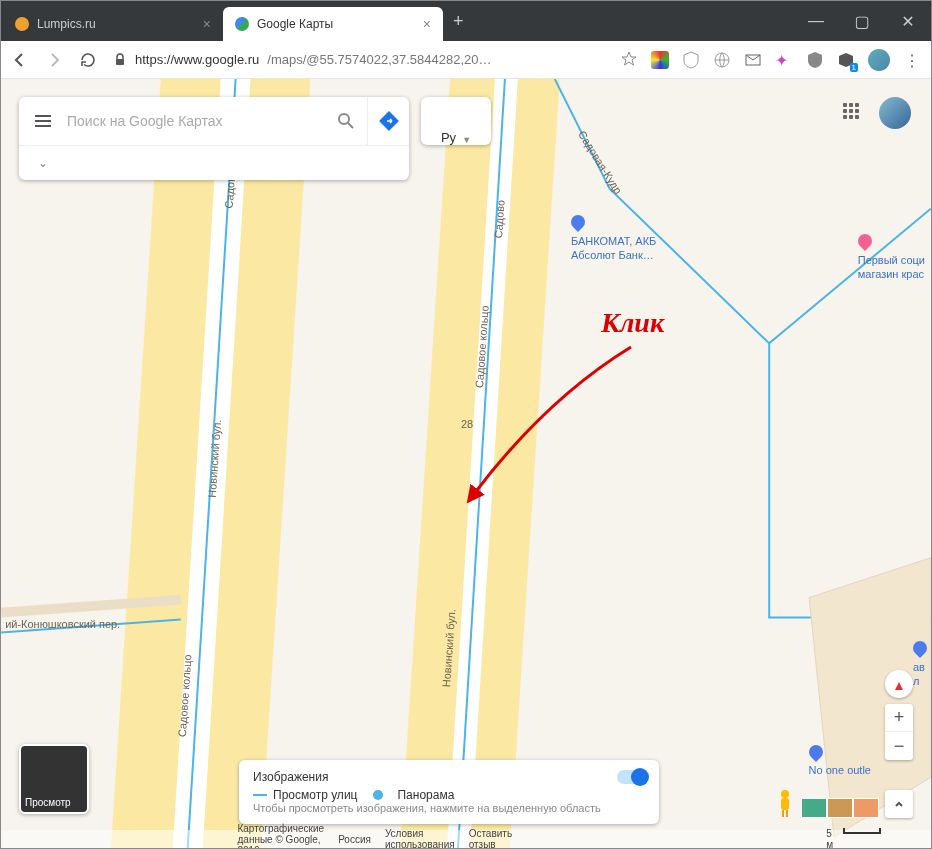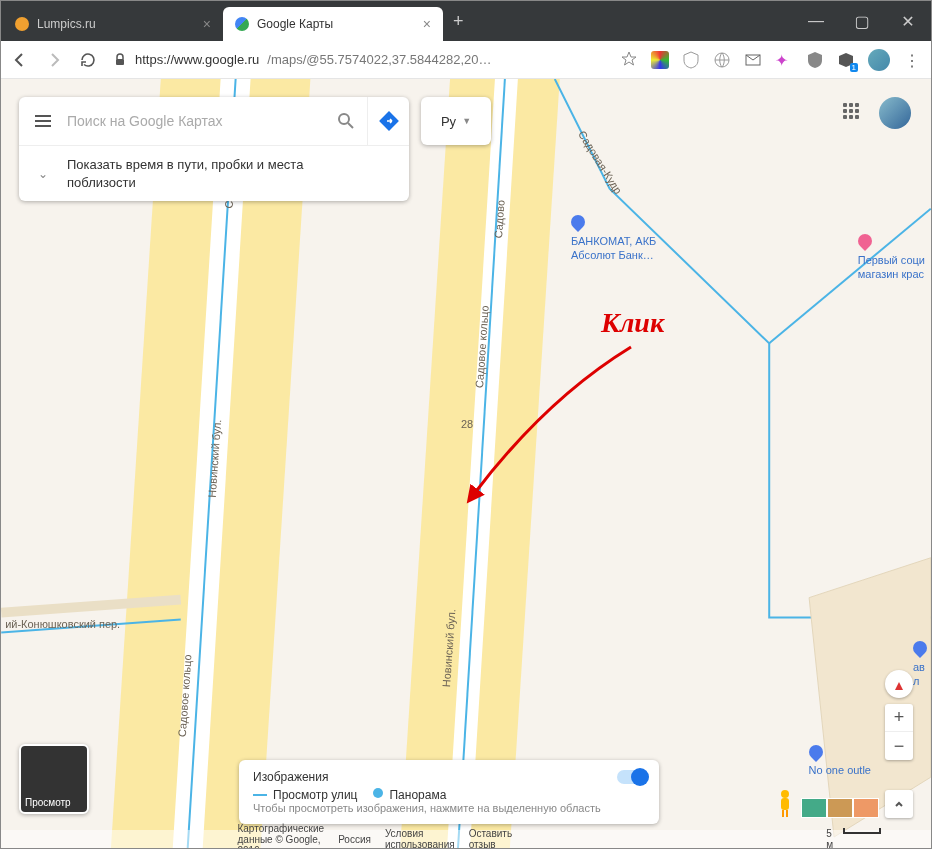--- a/index.html
+++ b/index.html
@@ -31,21 +31,21 @@
 .panel-row1{display:flex;height:48px}
 .hamb{width:48px;display:flex;flex-direction:column;align-items:center;justify-content:center;gap:3px}
 .hamb span{width:16px;height:2px;background:#555}
 .searchin{flex:1;border:none;font-size:14px;outline:none;color:#333}
 .searchin::placeholder{color:#aaa}
 .sico{width:42px;display:flex;align-items:center;justify-content:center}
 .dirbtn{width:42px;height:48px;display:flex;align-items:center;justify-content:center;border-left:1px solid #eee}
 .panel-row2{display:flex;align-items:center;padding:10px 12px;gap:12px;border-top:1px solid #eee}
 .chev{width:24px;text-align:center;color:#888;font-size:12px}
 .p2txt{font-size:13px;color:#333;line-height:1.35}
-.langbtn{position:absolute;top:18px;left:420px;width:70px;height:48px;background:#fff;border-radius:6px;box-shadow:0 1px 4px rgba(0,0,0,.3);display:flex;align-items:center;justify-content:center;gap:6px;font-size:13px;color:#333}
+.langbtn{position:absolute;top:18px;left:420px;width:70px;height:48px;background:#fff;border-radius:6px;box-shadow:0 1px 4px rgba(0,0,0,.3);display:flex;align-items:flex-end;justify-content:center;gap:6px;font-size:13px;color:#333}
 .apps{position:absolute;top:24px;right:70px;width:18px;height:18px;display:grid;grid-template-columns:repeat(3,4px);grid-template-rows:repeat(3,4px);gap:2px}
 .apps span{background:#666;border-radius:1px}
 .uavatar{position:absolute;top:18px;right:20px;width:32px;height:32px;border-radius:50%;background:linear-gradient(135deg,#8bc,#369)}
 .poi{position:absolute;font-size:11px;line-height:1.25}
 .poi .pin{display:inline-block;width:14px;height:14px;background:#4b7bec;border-radius:50% 50% 50% 0;transform:rotate(-45deg);margin-bottom:2px}
 .poi-name{color:#3a72c9}
 .poi-sub{color:#3a72c9}
 .annot{position:absolute;color:#d00;font:italic bold 28px Georgia,serif}
 .arrow{position:absolute}
 .satbox{position:absolute;left:18px;bottom:34px;width:70px;height:70px;background:#333;border:2px solid #fff;border-radius:6px;box-shadow:0 1px 4px rgba(0,0,0,.3);display:flex;align-items:flex-end;padding:4px}
@@ -225,22 +225,20 @@
             </div>
      <div class="dirbtn">
               <svg width="22" height="22" viewBox="0 0 22 22">
                 <rect x="4" y="4" width="14" height="14" transform="rotate(45 11 11)" fill="#1a73e8"></rect>
                 <path d="M9 11h5m0 0l-2-2m2 2l-2 2" stroke="#fff" stroke-width="1.5" fill="none"></path>
               </svg>
             </div>
     </div>
     <div class="panel-row2">
      <span class="chev">⌄</span>
-     <span class="p2txt" style="white-space:pre-line">Показать время в пути, пробки и места
-поблизости</span>
     </div>
    </div>
 
    <div class="langbtn">
     <span>Ру</span>
     <span style="font-size:9px;color:#888">▼</span>
    </div>
 
    <div class="apps">
           <span></span>
@@ -259,21 +257,21 @@
     <span>Просмотр</span>
    </div>
 
    <div class="legend">
     <div style="font-weight:normal">Изображения</div>
     <div class="row">
      <span style="display:flex;align-items:center;gap:6px">
               <span class="lg-line"></span>
               <span>Просмотр улиц</span>
             </span>
-     <span style="display:flex;align-items:flex-start;gap:6px">
+     <span style="display:flex;align-items:center;gap:14px">
               <span class="lg-dot"></span>
               <span>Панорама</span>
             </span>
     </div>
     <div class="sub">Чтобы просмотреть изображения, нажмите на выделенную область</div>
     <div class="toggle"></div>
    </div>
 
    <div class="mapctrl" style="bottom:88px">
     <div class="compass"></div>

